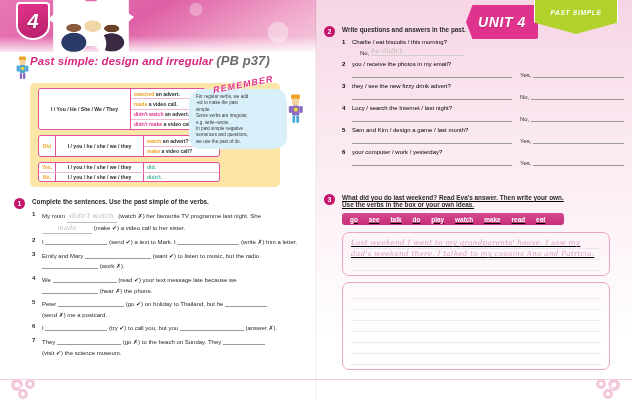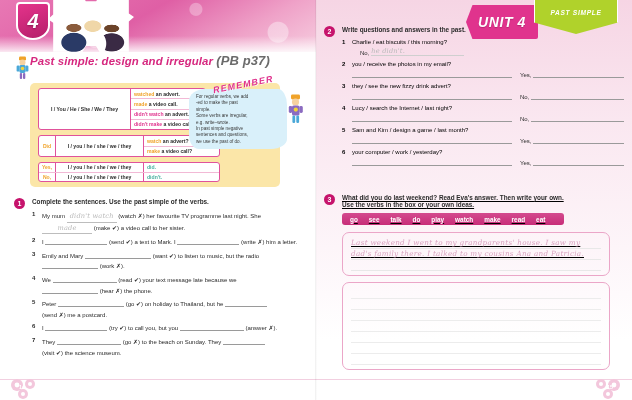--- a/index.html
+++ b/index.html
@@ -493,21 +493,21 @@
             <span>talk</span>
             <span>do</span>
             <span>play</span>
             <span>watch</span>
             <span>make</span>
             <span>read</span>
             <span>eat</span>
           </div>
         <div class="write-box" id="sample-box" style="margin-top:7px; width:268px;">
             <div class="wb-line">Last weekend I went to my grandparents' house. I saw my</div>
-            <div class="wb-line">dad's family there. I talked to my cousins Ana and Patricia.</div>
+            <div class="wb-line">dad's weekend there. I talked to my cousins Ana and Patricia.</div>
             <div class="wb-line"></div>
           </div>
         <div class="write-box" id="answer-box" style="margin-top:6px; width:268px;">
             <div class="wb-line empty-line"></div>
             <div class="wb-line empty-line"></div>
             <div class="wb-line empty-line"></div>
             <div class="wb-line empty-line"></div>
             <div class="wb-line empty-line"></div>
             <div class="wb-line empty-line"></div>
             <div class="wb-line empty-line"></div>

